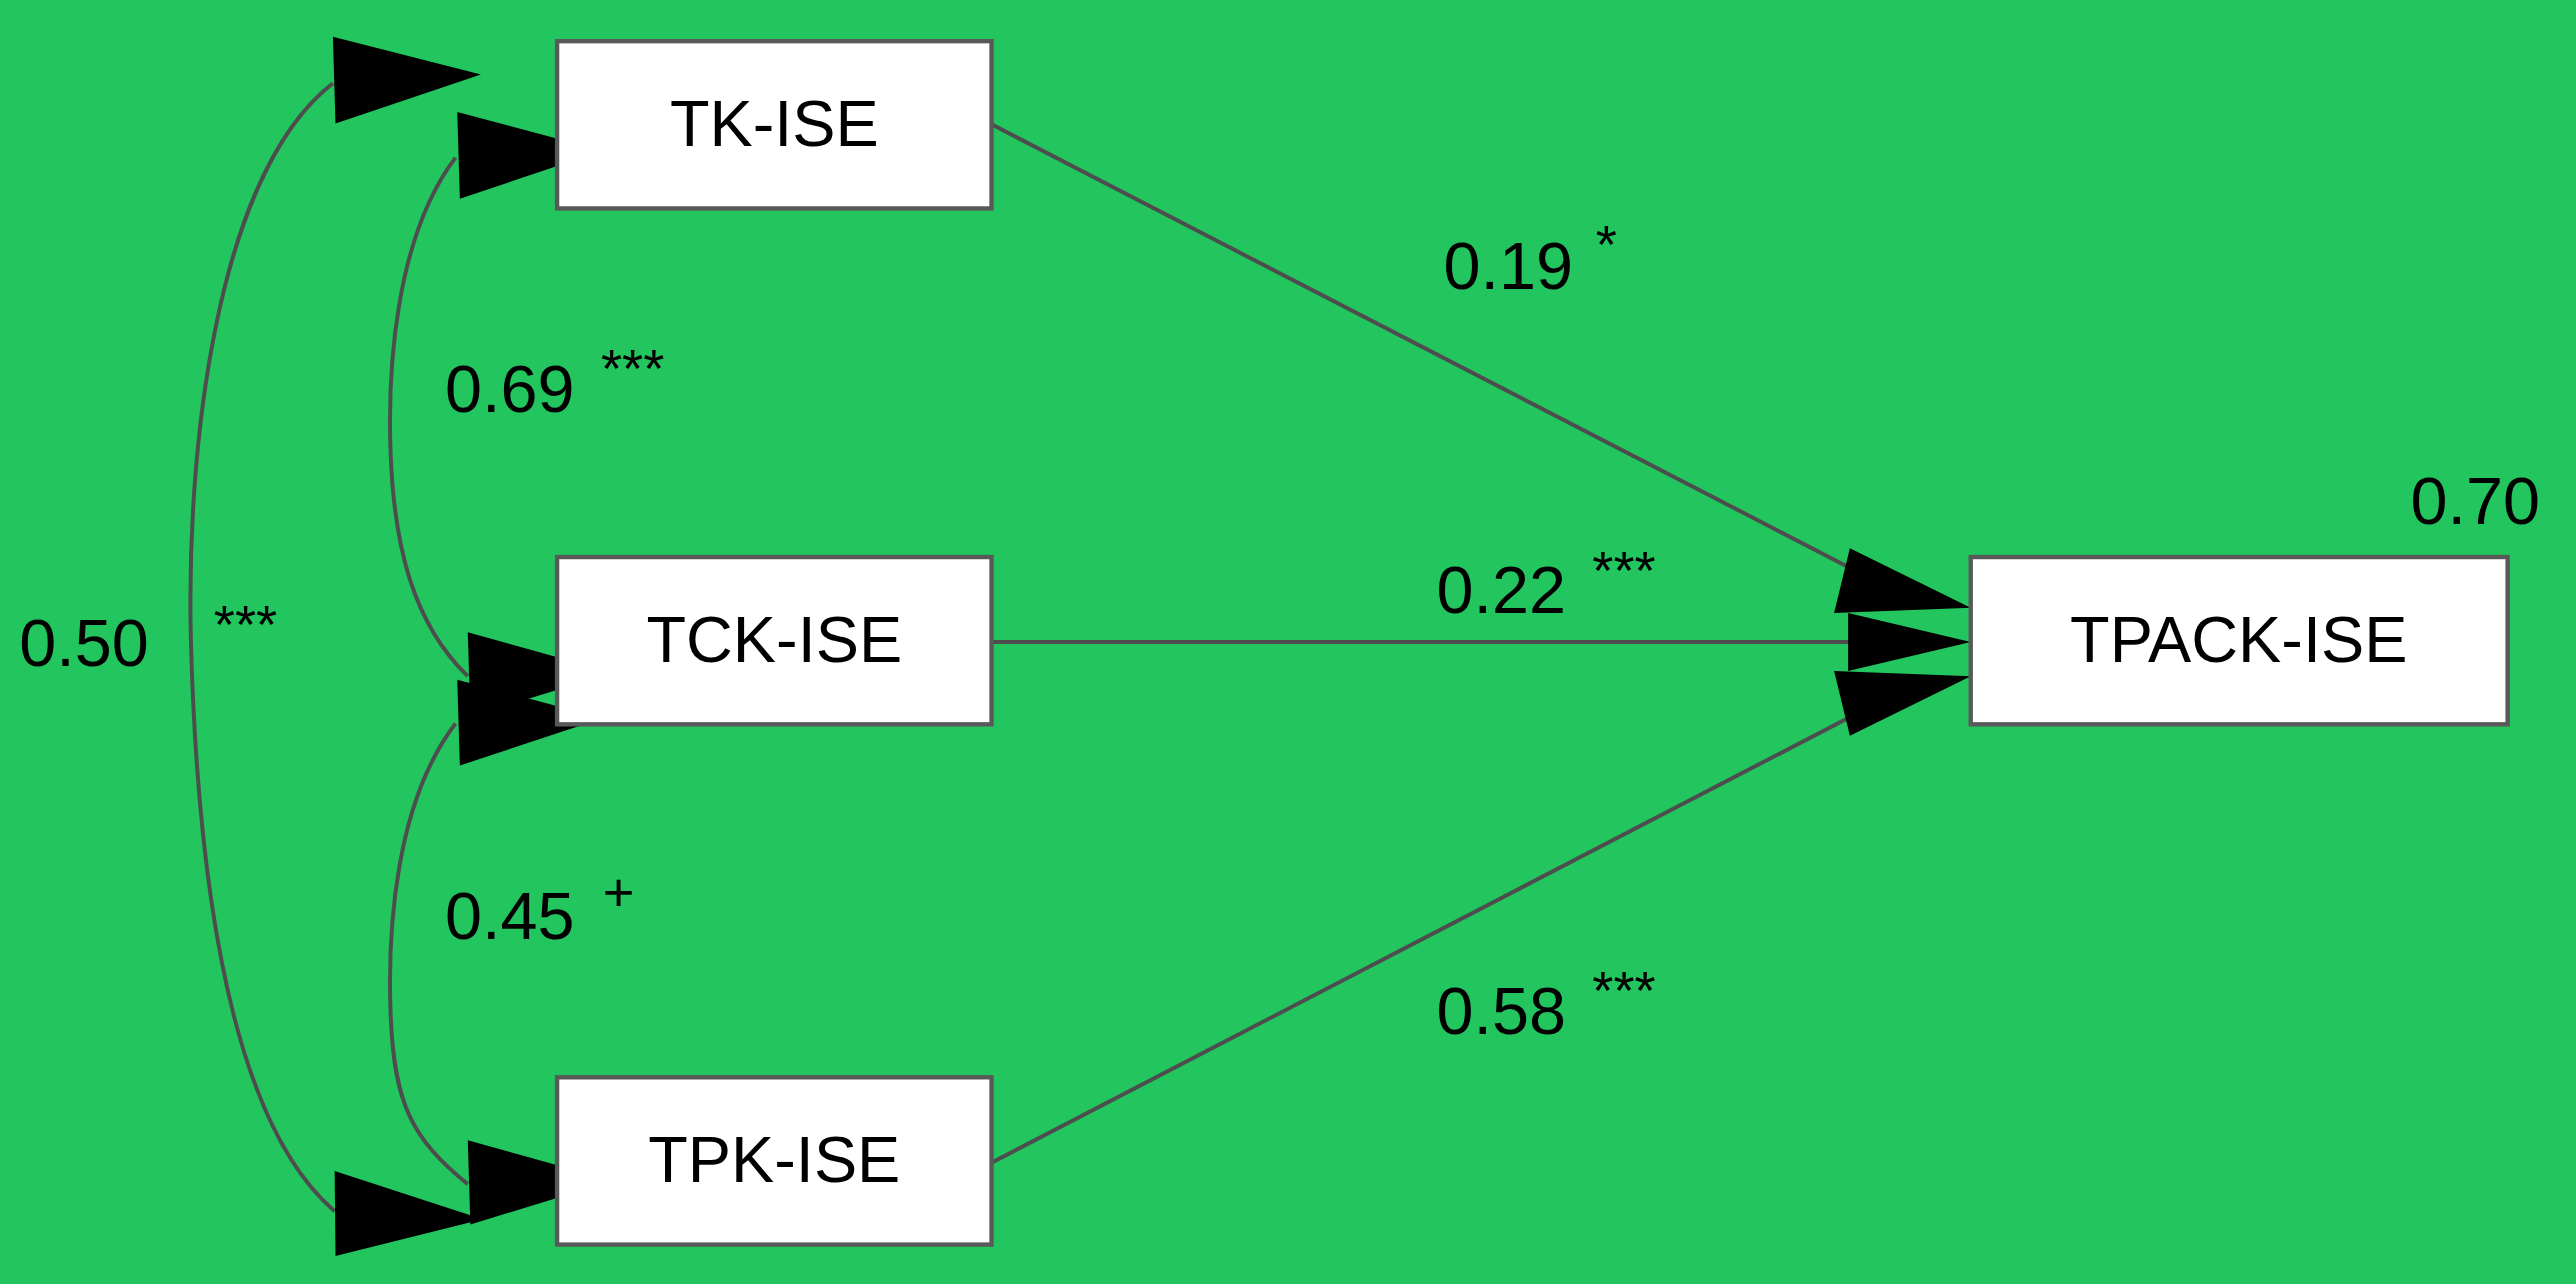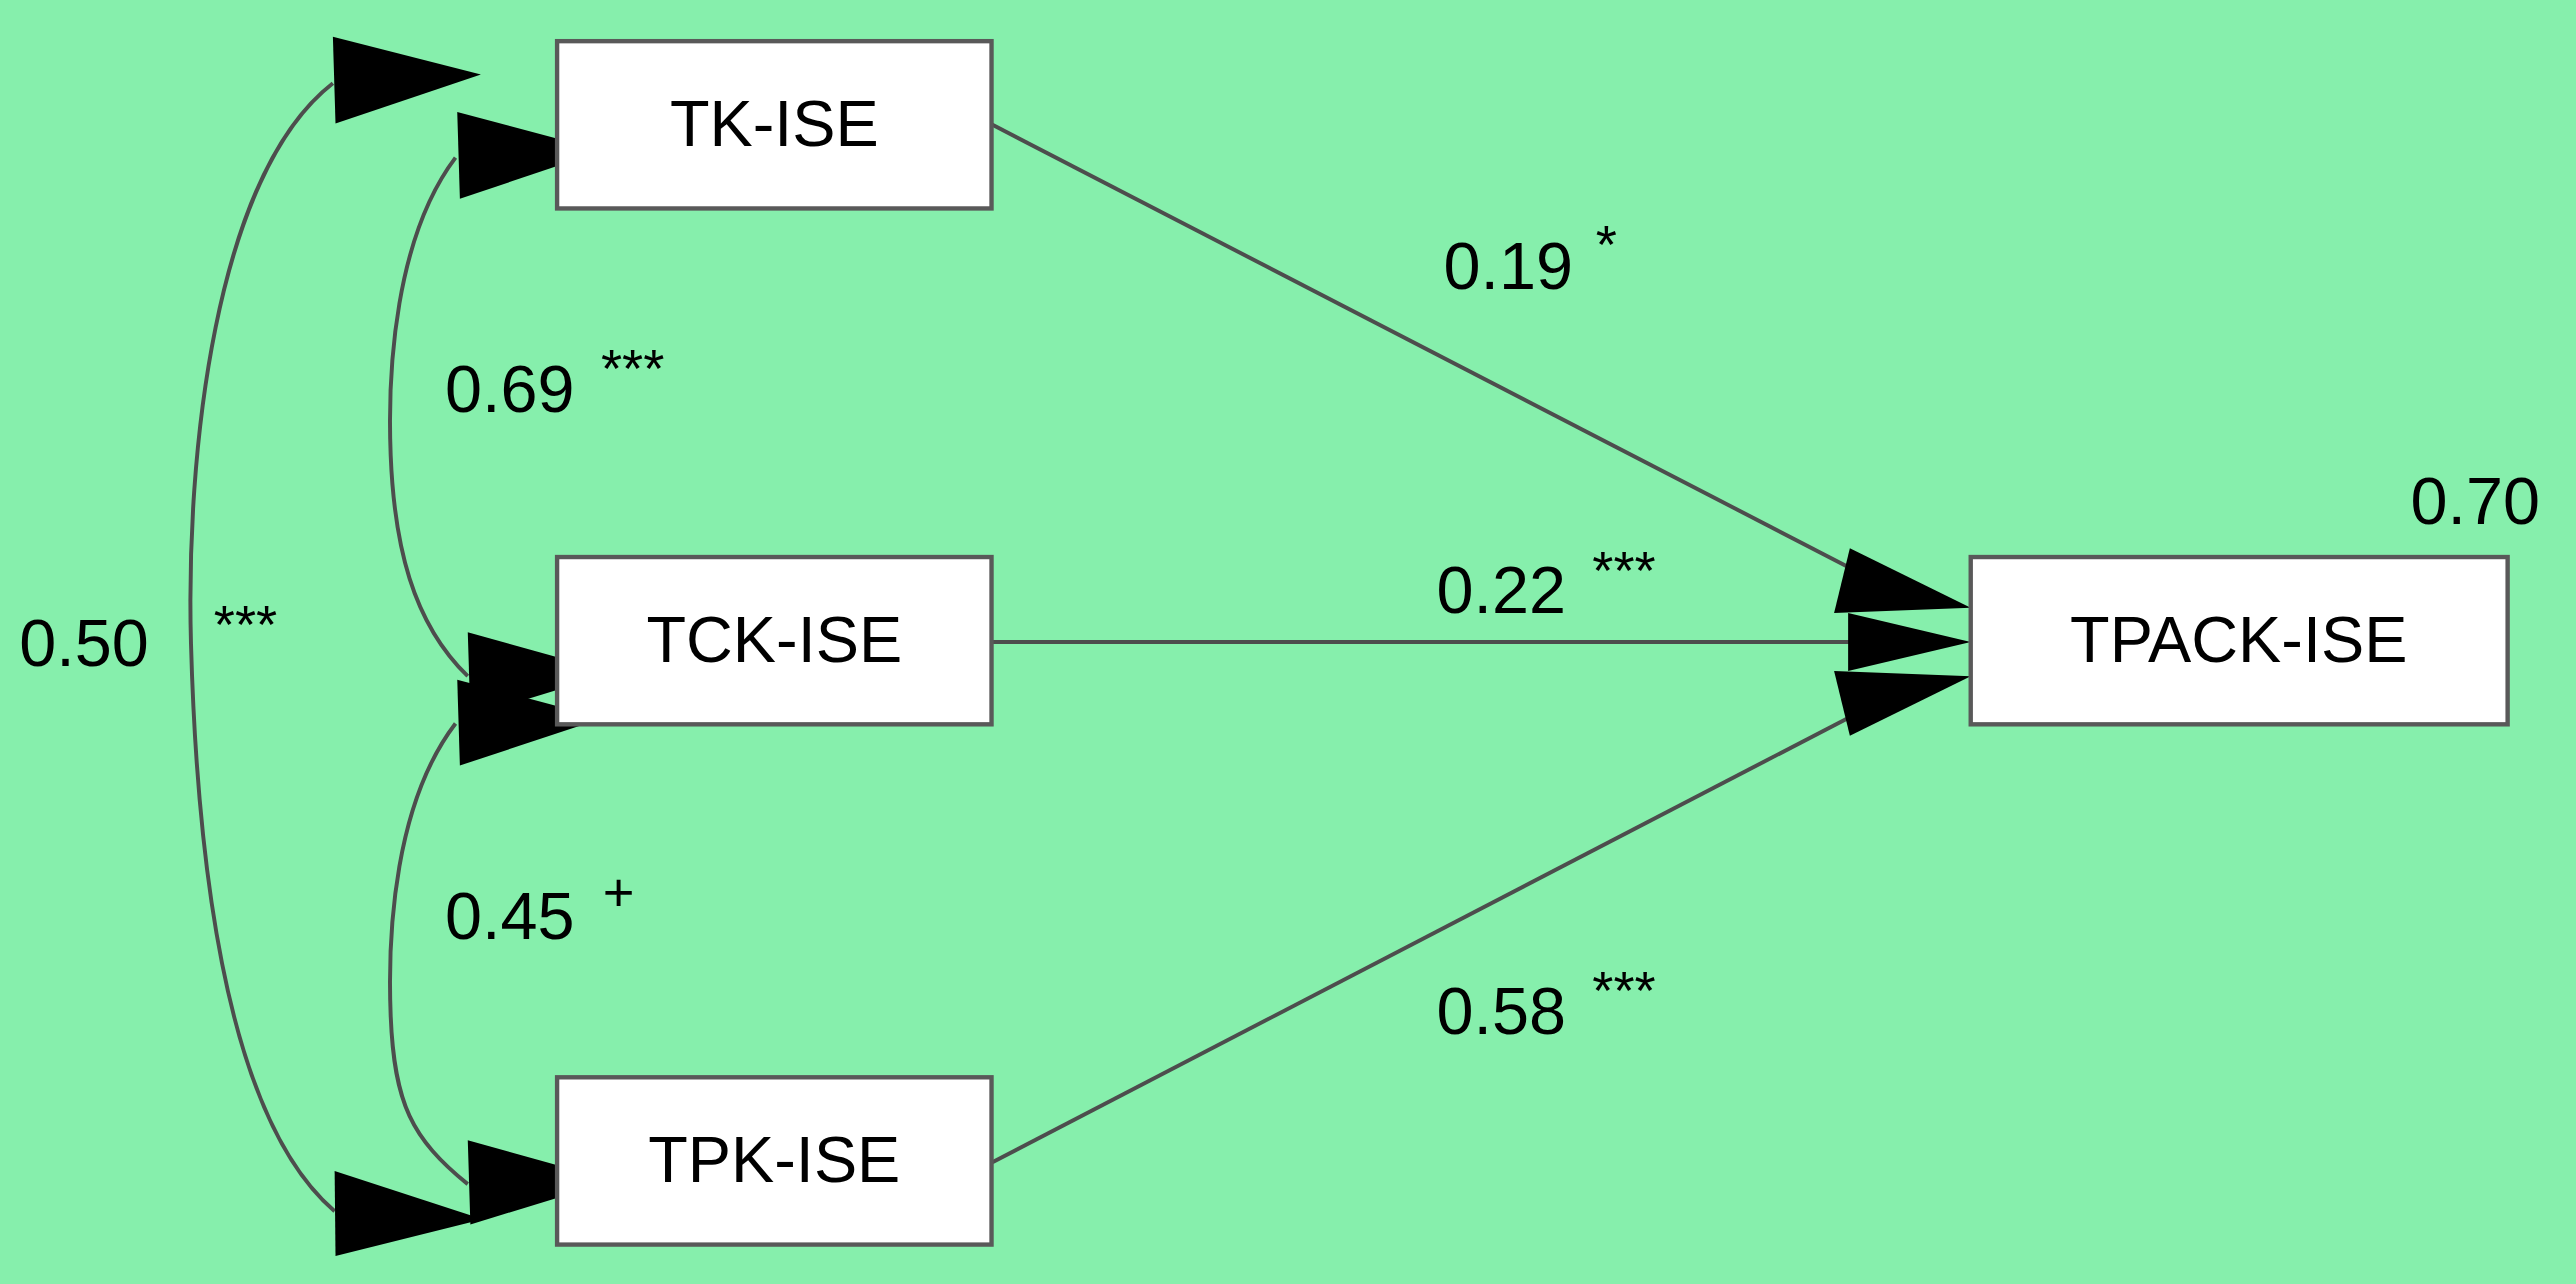--- a/index.html
+++ b/index.html
@@ -7,21 +7,21 @@
     padding: 0;
     background: #ffffff;
   }
   body {
     font-family: "Liberation Sans", sans-serif;
   }
   #canvas {
     position: relative;
     width: 2576px;
     height: 1284px;
-    background: #86efac;
+    background: #22c55e;
     overflow: hidden;
   }
   #sem-svg {
     position: absolute;
     left: 0;
     top: 0;
     width: 2576px;
     height: 1284px;
   }
   .node-box {

